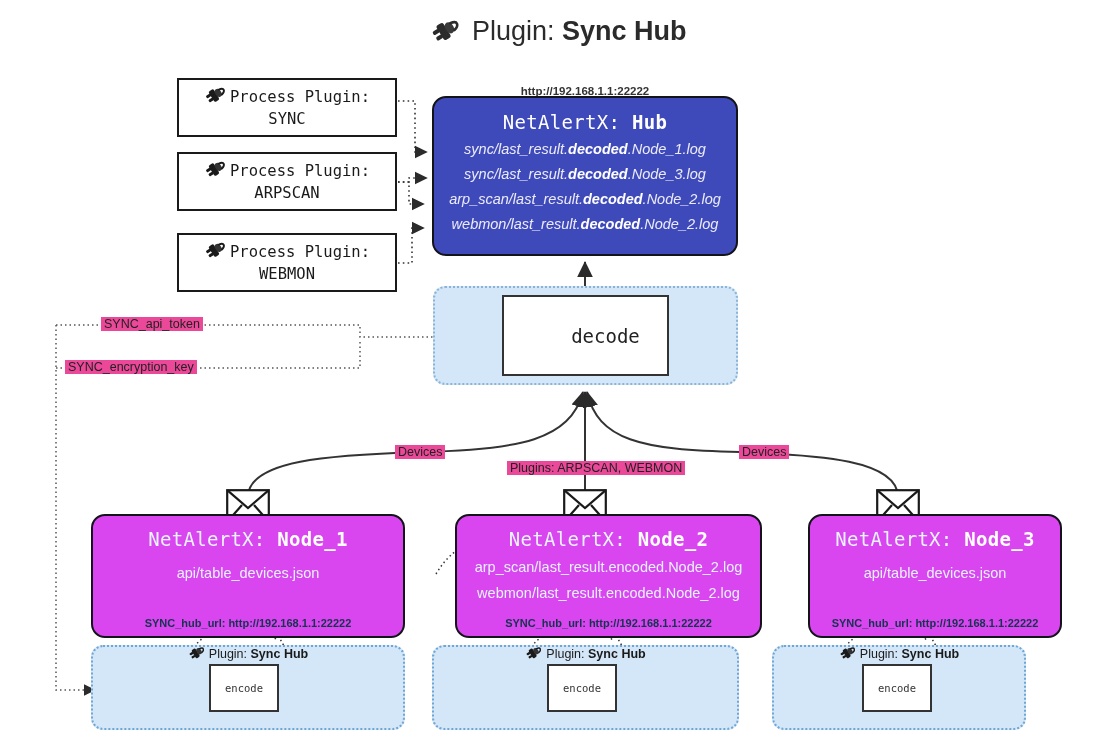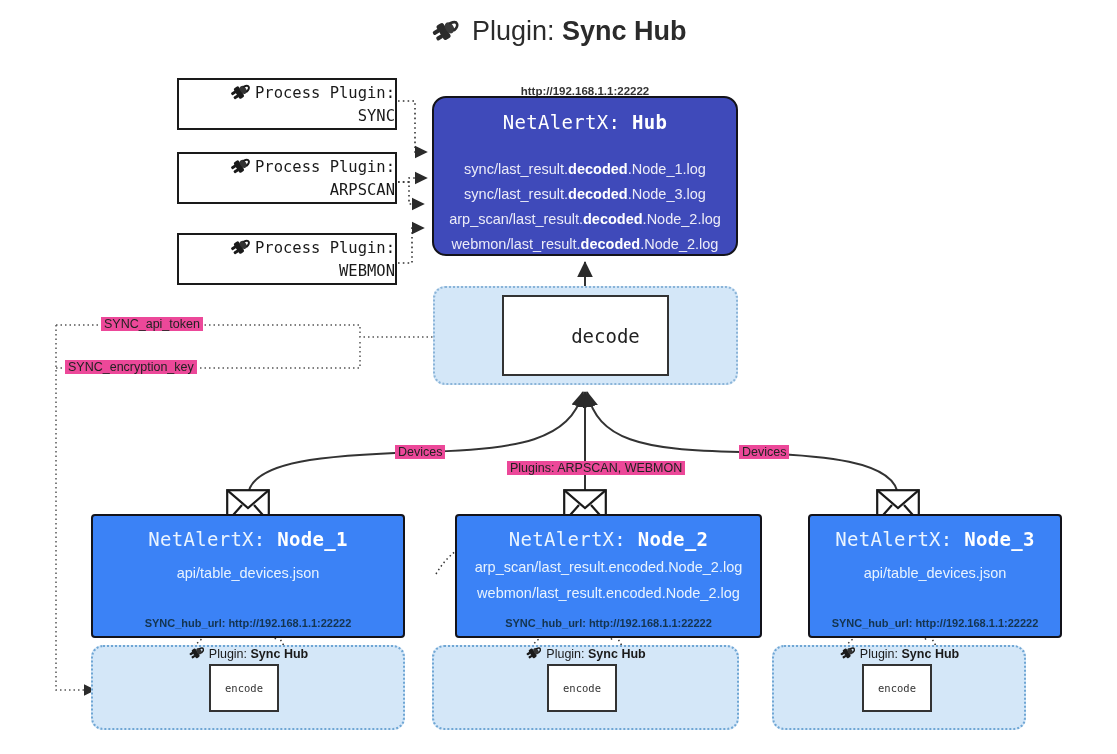--- a/index.html
+++ b/index.html
@@ -21,43 +21,43 @@
     text-align:center; font-size:27px; color:#2b2b2b;
     white-space:nowrap;
   }
   .title .tb { font-weight:bold; }
   .plug {
     display:inline-block; vertical-align:-3px; margin-right:4px;
   }
 
   
   .proc {
-    position:absolute; width:220px; height:52px;
+    position:absolute; width:220px; height:59px;
     border:2px solid #1a1a1a; background:#ffffff;
     font-family:"DejaVu Sans Mono","Liberation Mono",monospace;
     font-size:15.5px; line-height:1.28;
-    display:flex; flex-direction:column; align-items:flex-end; justify-content:center;
+    display:flex; flex-direction:column; align-items:center; justify-content:center;
     color:#1a1a1a;
   }
   .proc .l1 { display:flex; align-items:center; justify-content:center; white-space:nowrap; }
   .proc .l2 { white-space:nowrap; }
 
   
   .hub {
     position:absolute; left:432px; top:96px; width:306px; height:160px;
     background:#3f4aba; border:2px solid #13131a; border-radius:14px;
     color:#ffffff; overflow:hidden;
   }
   .hub-title {
     text-align:center; margin-top:13px;
     font-family:"DejaVu Sans Mono","Liberation Mono",monospace;
     font-size:19px; letter-spacing:.3px;
   }
   .hub-title b { font-weight:bold; }
-  .hub-lines { margin-top:24px; }
+  .hub-lines { margin-top:4px;font-style:italic; }
   .hub-line {
     font-size:14.5px; line-height:25px; text-align:center; white-space:nowrap;
     color:#ececf8;
   }
   .hub-line b { font-weight:bold; color:#ffffff; }
   .hub-url {
     position:absolute; left:432px; top:85px; width:306px; text-align:center;
     font-size:11.5px; font-weight:bold; color:#333;
   }
 
@@ -75,22 +75,22 @@
   }
 
   
   .wlabel {
     position:absolute; font-size:12.5px; color:#222; background:#ec4899;
     padding:0 3px; white-space:nowrap;
   }
 
   
   .node {
-    position:absolute; border:2px solid #13131a; border-radius:4px;
-    background:#3b82f6; color:#ffffff; overflow:hidden;
+    position:absolute; border:2px solid #13131a; border-radius:14px;
+    background:#d946ef; color:#ffffff; overflow:hidden;
   }
   .node-title {
     text-align:center; margin-top:12px;
     font-family:"DejaVu Sans Mono","Liberation Mono",monospace;
     font-size:19px; letter-spacing:.3px; color:#eaf4ff;
   }
   .node-title b { font-weight:bold; color:#ffffff; }
   .node-lines { margin-top:10px; }
   .node-line {
     font-size:14.5px; line-height:26px; text-align:center; white-space:nowrap;

